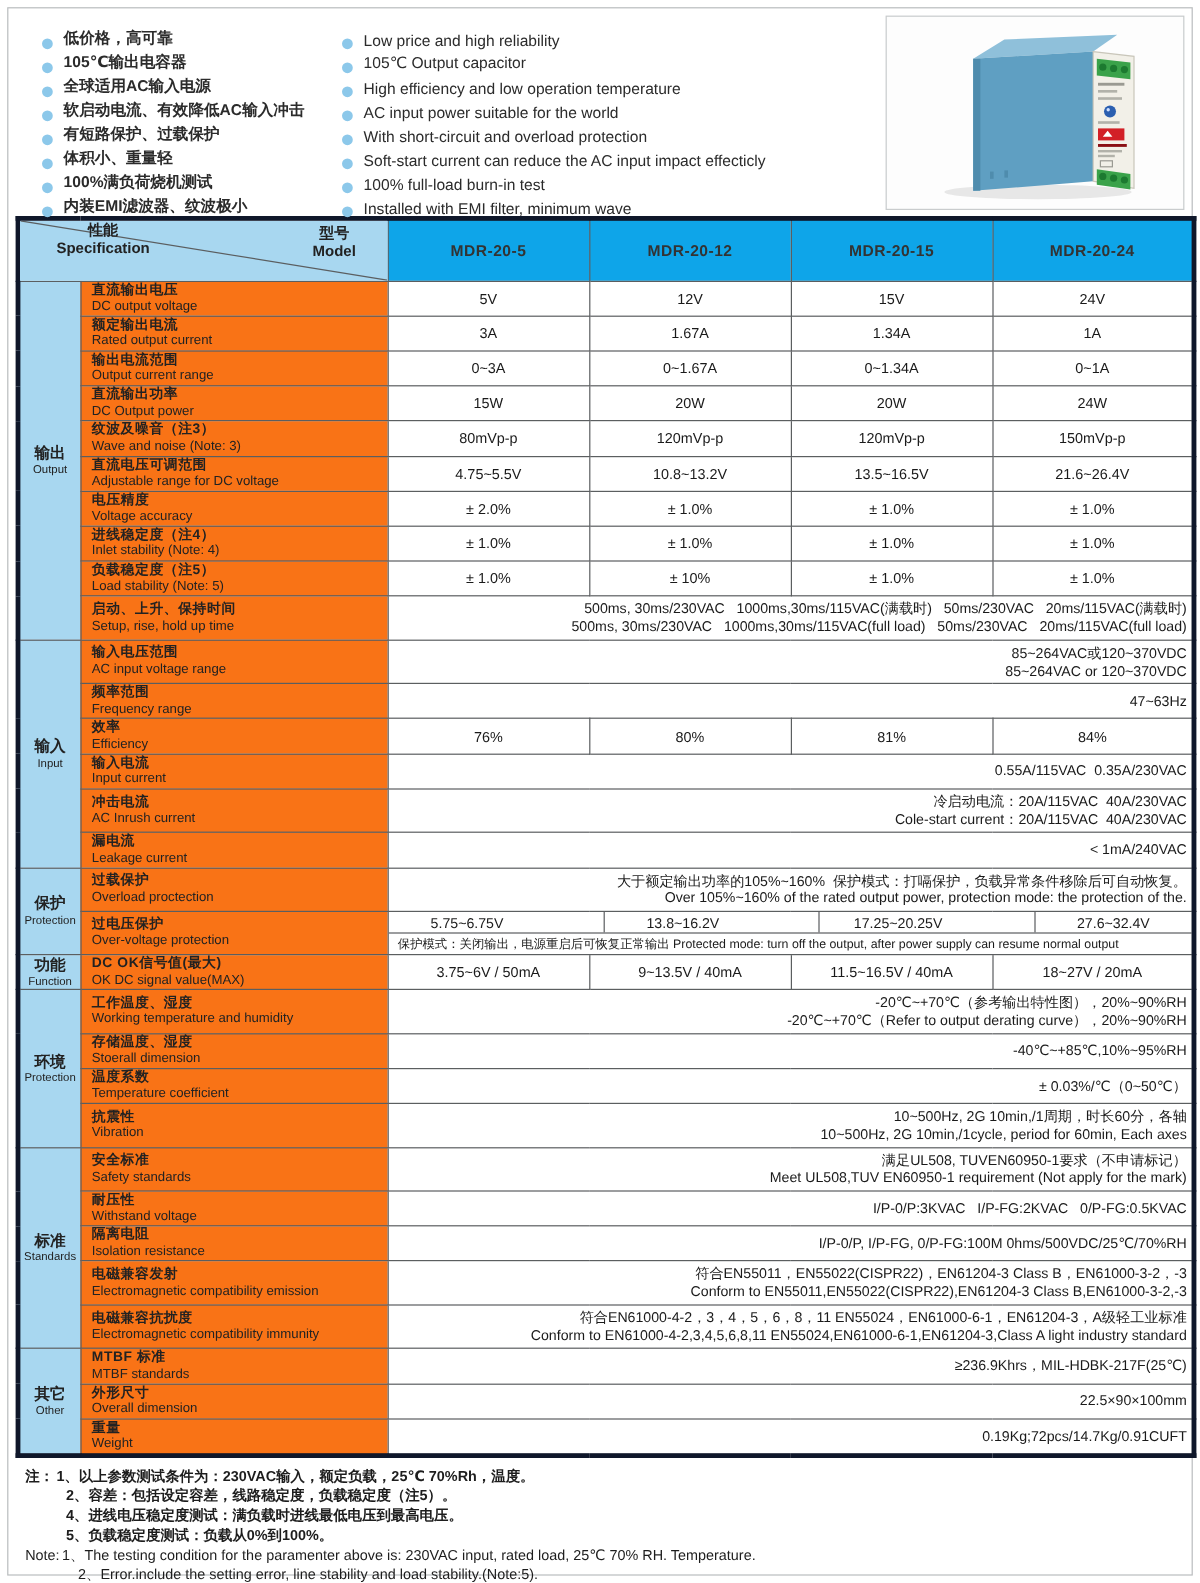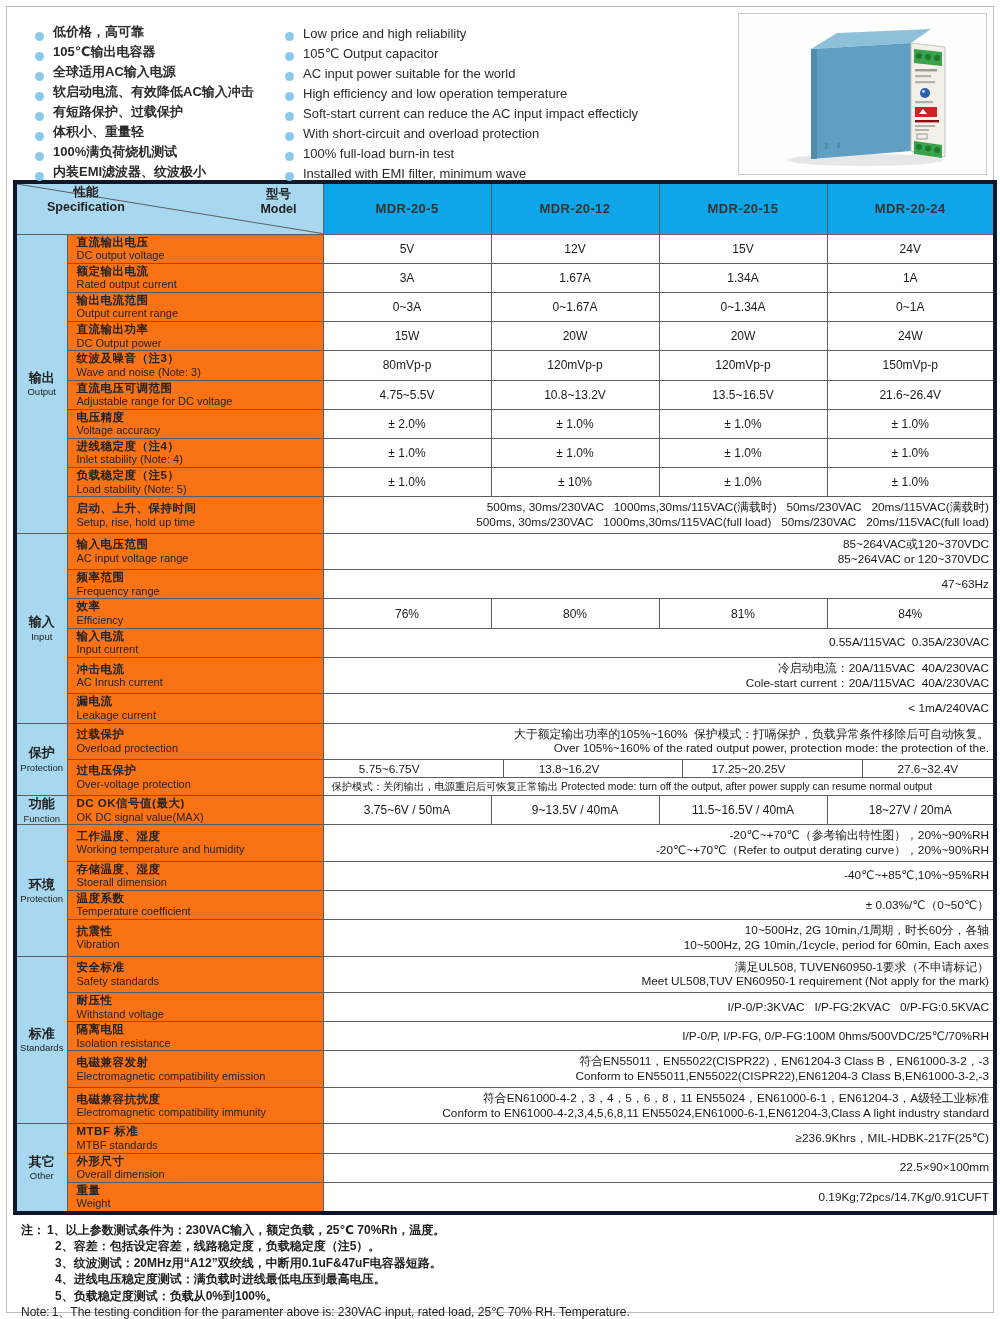--- a/index.html
+++ b/index.html
@@ -96,33 +96,33 @@
         <div class="feat">
           <span class="dot"></span>
           <span>Low price and high reliability</span>
         </div>
         <div class="feat">
           <span class="dot"></span>
           <span>105℃ Output capacitor</span>
         </div>
         <div class="feat">
           <span class="dot"></span>
+          <span>High efficiency and low operation temperature</span>
+        </div>
+        <div class="feat">
+          <span class="dot"></span>
           <span>AC input power suitable for the world</span>
         </div>
         <div class="feat">
           <span class="dot"></span>
-          <span>High efficiency and low operation temperature</span>
+          <span>With short-circuit and overload protection</span>
         </div>
         <div class="feat">
           <span class="dot"></span>
           <span>Soft-start current can reduce the AC input impact effecticly</span>
-        </div>
-        <div class="feat">
-          <span class="dot"></span>
-          <span>With short-circuit and overload protection</span>
         </div>
         <div class="feat">
           <span class="dot"></span>
           <span>100% full-load burn-in test</span>
         </div>
         <div class="feat">
           <span class="dot"></span>
           <span>Installed with EMI filter, minimum wave</span>
         </div>
       </div>
@@ -534,21 +534,20 @@
             <div class="vline">0.19Kg;72pcs/14.7Kg/0.91CUFT</div>
           </td>
         </tr>
       </tbody>
   </table>
 
   <div class="notes">
     <div class="note-block zh" id="notes-zh">
         <div class="note-line first"><span class="pfx">注：</span><span>1、以上参数测试条件为：230VAC输入，额定负载，25℃ 70%Rh，温度。</span></div>
         <div class="note-line">2、容差：包括设定容差，线路稳定度，负载稳定度（注5）。</div>
-        <div class="note-line">3、纹波测试：20MHz用“A12”双绞线，中断用0.1uF&amp;47uF电容器短路。</div>
         <div class="note-line">4、进线电压稳定度测试：满负载时进线最低电压到最高电压。</div>
         <div class="note-line">5、负载稳定度测试：负载从0%到100%。</div>
       </div>
     <div class="note-block en" id="notes-en">
         <div class="note-line first"><span class="pfx">Note:</span><span>1、The testing condition for the paramenter above is: 230VAC input, rated load, 25℃ 70% RH. Temperature.</span></div>
         <div class="note-line">2、Error.include the setting error, line stability and load stability.(Note:5).</div>
       </div>
   </div>
 
 </div>

